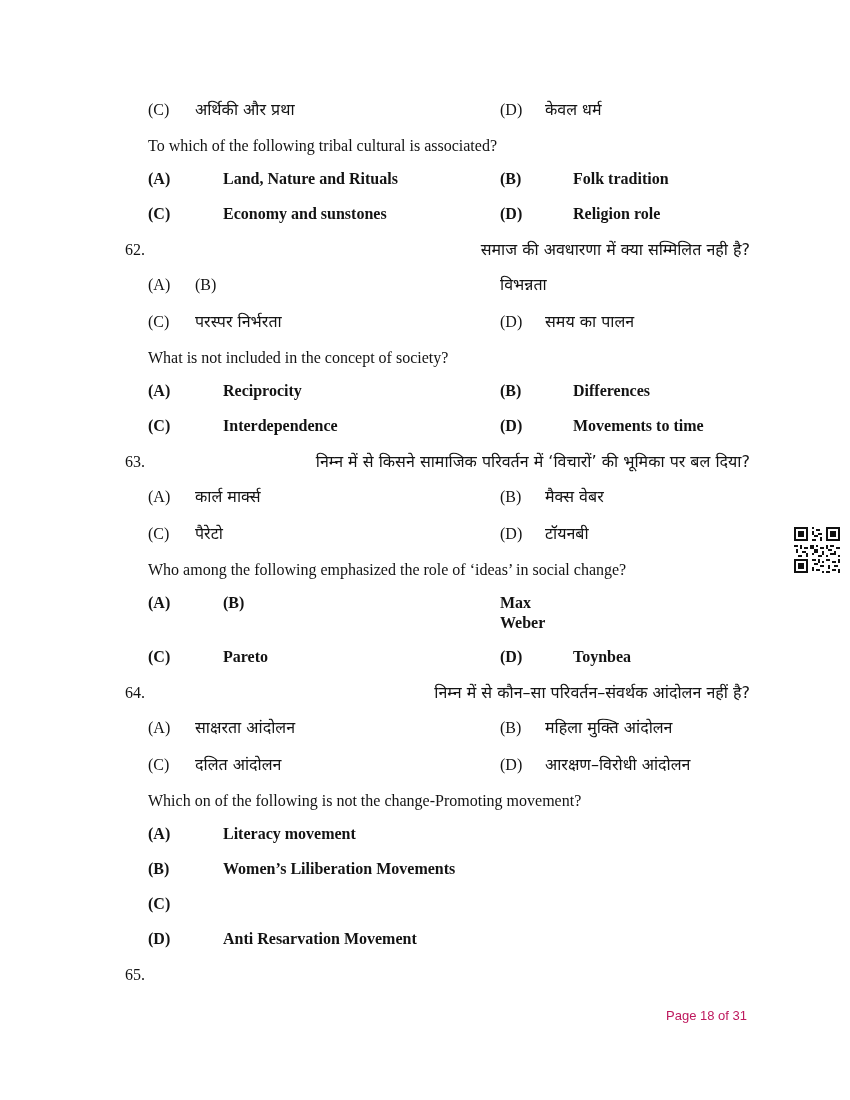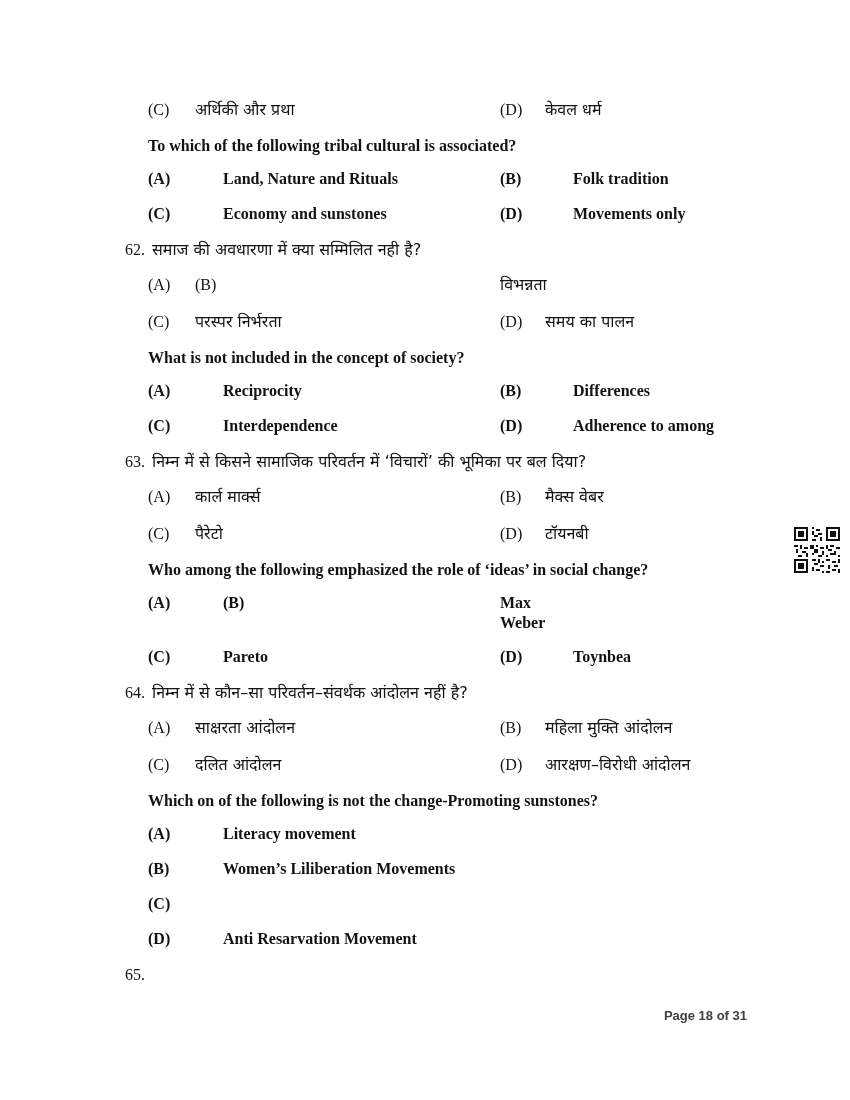--- a/index.html
+++ b/index.html
@@ -28,32 +28,33 @@
   .row { margin-bottom: 13px; min-height: 21px; }
 
   
   .q_hi {
     display: flex;
     font-family: "DejaVu Sans", sans-serif;
     font-size: 16px;
     line-height: 22px;
     margin-top: 6px;
     margin-bottom: 12px;
+    justify-content: space-between;
   }
   .q_hi .q-num {
     width: 27px;
     flex: 0 0 27px;
     font-family: "Liberation Serif", serif;
     font-size: 16px;
   }
 
   
   .q_en {
     margin-left: 23px;
-    font-weight: bold;
+    font-weight: normal;
     font-size: 16px;
     line-height: 21px;
     margin-top: 2px;
     margin-bottom: 13px;
   }
 
   
   .opt2_hi, .opt2_en, .opt1_en {
     display: grid;
     margin-left: 23px;
@@ -84,22 +85,22 @@
     line-height: 20px;
     margin-bottom: 14px;
   }
 
   .footer {
     position: absolute;
     top: 1008px;
     right: 103px;
     font-family: "Liberation Sans", sans-serif;
     font-size: 13px;
-    font-weight: bold;
-    color: #404040;
+    font-weight: normal;
+    color: #be185d;
   }
 
   .qr {
     position: absolute;
     top: 527px;
     left: 794px;
     width: 46px;
     height: 46px;
   }
 </style>
@@ -119,21 +120,21 @@
       <div class="row opt2_en">
         <span class="opt-label">(A)</span>
         <span class="opt-text">Land, Nature and Rituals</span>
         <span class="opt-label">(B)</span>
         <span class="opt-text">Folk tradition</span>
       </div>
       <div class="row opt2_en">
         <span class="opt-label">(C)</span>
         <span class="opt-text">Economy and sunstones</span>
         <span class="opt-label">(D)</span>
-        <span class="opt-text">Movements only</span>
+        <span class="opt-text">Religion role</span>
       </div>
       <div class="row q_hi">
         <span class="q-num">62.</span>
         <span>समाज की अवधारणा में क्या सम्मिलित नही है?</span>
       </div>
       <div class="row opt2_hi">
         <span class="opt-label">(A)</span>
         <span class="opt-label">(B)</span>
         <span class="opt-text">विभन्नता</span>
       </div>
@@ -147,21 +148,21 @@
       <div class="row opt2_en">
         <span class="opt-label">(A)</span>
         <span class="opt-text">Reciprocity</span>
         <span class="opt-label">(B)</span>
         <span class="opt-text">Differences</span>
       </div>
       <div class="row opt2_en">
         <span class="opt-label">(C)</span>
         <span class="opt-text">Interdependence</span>
         <span class="opt-label">(D)</span>
-        <span class="opt-text">Adherence to among</span>
+        <span class="opt-text">Movements to time</span>
       </div>
       <div class="row q_hi">
         <span class="q-num">63.</span>
         <span>निम्न में से किसने सामाजिक परिवर्तन में ‘विचारों’ की भूमिका पर बल दिया?</span>
       </div>
       <div class="row opt2_hi">
         <span class="opt-label">(A)</span>
         <span class="opt-text">कार्ल मार्क्स</span>
         <span class="opt-label">(B)</span>
         <span class="opt-text">मैक्स वेबर</span>
@@ -193,21 +194,21 @@
         <span class="opt-text">साक्षरता आंदोलन</span>
         <span class="opt-label">(B)</span>
         <span class="opt-text">महिला मुक्ति आंदोलन</span>
       </div>
       <div class="row opt2_hi">
         <span class="opt-label">(C)</span>
         <span class="opt-text">दलित आंदोलन</span>
         <span class="opt-label">(D)</span>
         <span class="opt-text">आरक्षण–विरोधी आंदोलन</span>
       </div>
-      <div class="row q_en"><span>Which on of the following is not the change-Promoting sunstones?</span></div>
+      <div class="row q_en"><span>Which on of the following is not the change-Promoting movement?</span></div>
       <div class="row opt1_en">
         <span class="opt-label">(A)</span>
         <span class="opt-text">Literacy movement</span>
       </div>
       <div class="row opt1_en">
         <span class="opt-label">(B)</span>
         <span class="opt-text">Women’s Liliberation Movements</span>
       </div>
       <div class="row opt1_en">
         <span class="opt-label">(C)</span>

